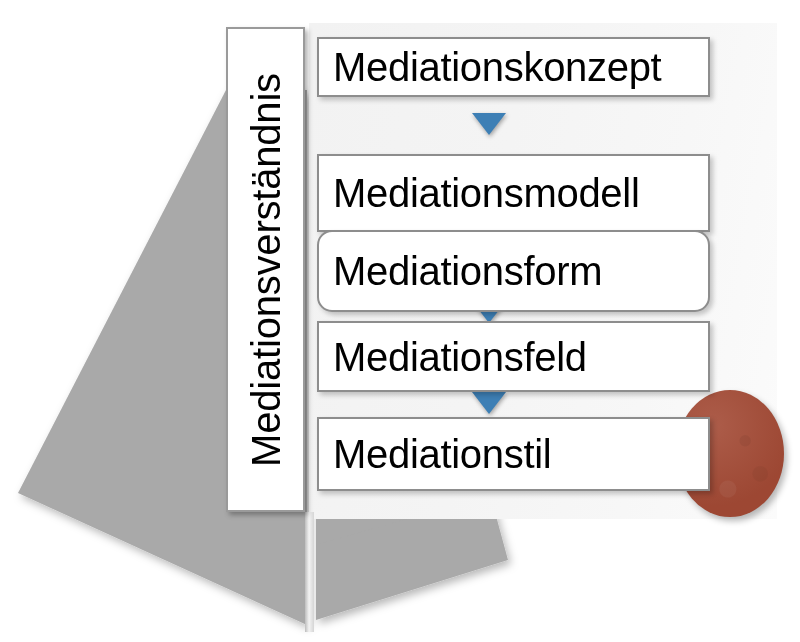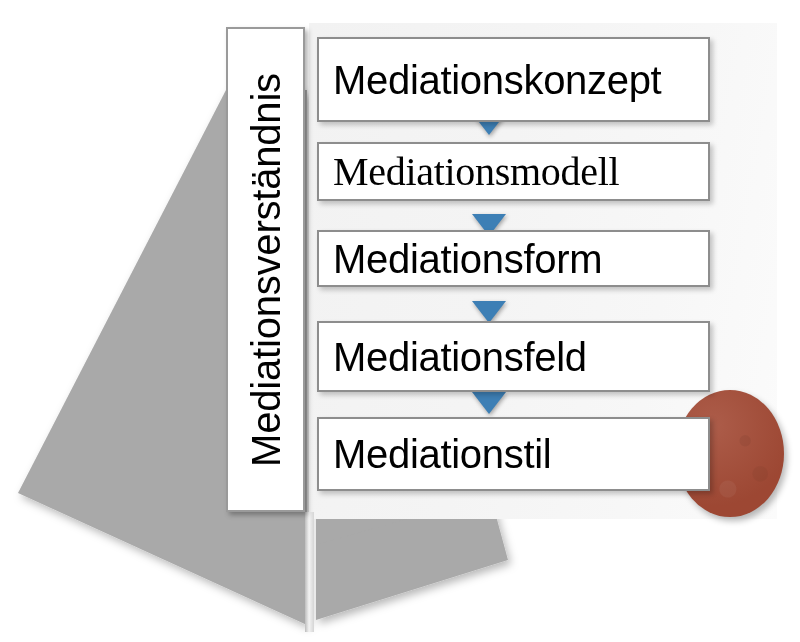--- a/index.html
+++ b/index.html
@@ -77,23 +77,23 @@
     padding-left: 14px;
   }
   .box .blabel {
     font-size: 40px;
     line-height: 1;
     color: #000000;
     white-space: nowrap;
     letter-spacing: -0.3px;
   }
 
-  .box-0 { top: 37px;  height: 85px; }
-  .box-1 { top: 142px; height: 59px; font-family: Liberation Serif, serif; }
-  .box-2 { top: 230px; height: 57px; }
+  .box-0 { top: 37px;  height: 60px; }
+  .box-1 { top: 154px; height: 78px; }
+  .box-2 { top: 230px; height: 82px; border-radius: 15px; }
   .box-3 { top: 321px; height: 71px; }
   .box-4 { top: 417px; height: 74px; }
 
   
   .arrow {
     position: absolute;
     left: 472px;
     width: 0;
     height: 0;
     border-left: 17px solid transparent;

